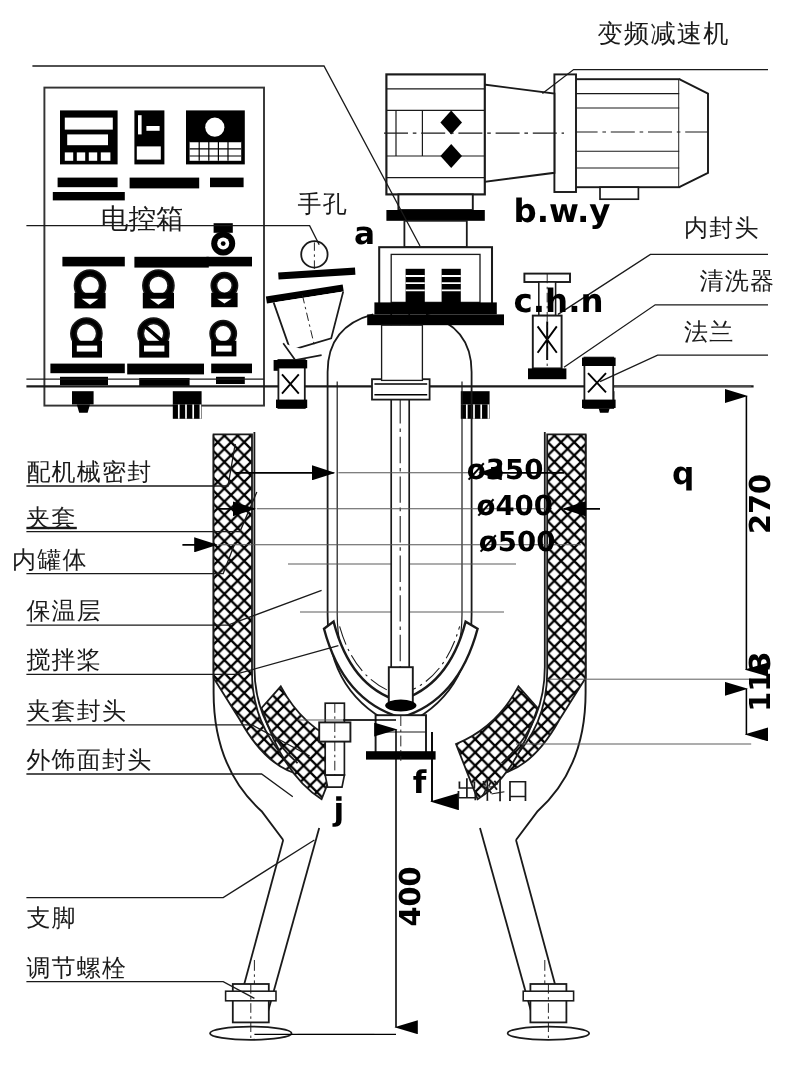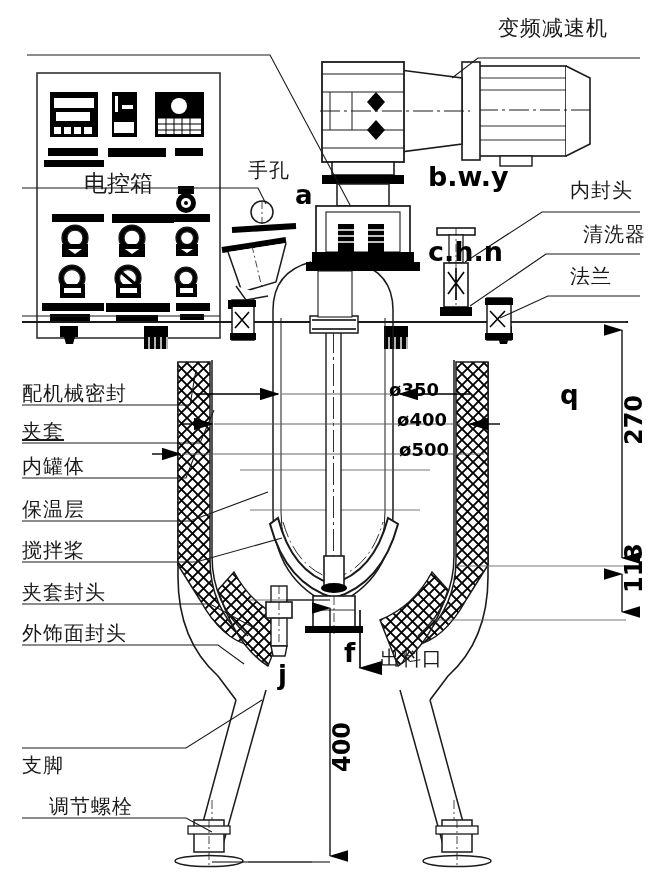--- a/index.html
+++ b/index.html
@@ -2,21 +2,21 @@
 <html><head>
 <meta charset="utf-8">
 <style>
   html,body{margin:0;padding:0;background:#fff;}
   body{width:664px;height:891px;position:relative;overflow:hidden;
        font-family:"DejaVu Sans","Liberation Sans",sans-serif;color:#111;}
   #stage{position:absolute;left:0;top:0;width:664px;height:891px;}
   svg{position:absolute;left:0;top:0;width:664px;height:891px;}
   .lbl{position:absolute;white-space:nowrap;font-size:20px;letter-spacing:1px;color:#1a1a1a;line-height:1;}
   .lbl.cn{font-family:"DejaVu Sans","Liberation Sans",sans-serif;font-weight:400;}
-  .dim{position:absolute;white-space:nowrap;font-weight:bold;font-size:18px;color:#000;line-height:1;}
+  .dim{position:absolute;white-space:nowrap;font-weight:bold;font-size:23px;color:#000;line-height:1;}
   .dimv{position:absolute;white-space:nowrap;font-weight:bold;font-size:24px;color:#000;
         transform-origin:50% 50%;transform:rotate(-90deg);line-height:1;}
   .tag{position:absolute;white-space:nowrap;font-weight:bold;font-size:26px;color:#000;line-height:1;}
   .tagbig{position:absolute;white-space:nowrap;font-weight:bold;font-size:27px;color:#000;line-height:1;letter-spacing:0px;}
   .boxlbl{position:absolute;white-space:nowrap;font-size:19px;color:#1a1a1a;line-height:1;}
 </style>
 </head>
 <body>
 
 <div id="stage">
@@ -376,27 +376,27 @@
   </g>
 </svg>
 
 
 <div class="boxlbl cn" style="left:84px; top:172px; font-size:23px;">电控箱</div>
 
 <div class="lbl cn" style="left:228px; top:160px;margin-left:20px;">手孔</div>
 
 <div class="lbl cn" style="left:22px; top:383px;">配机械密封</div>
 <div class="lbl cn" style="left:22px; top:421px;text-decoration:underline;">夹套</div>
-<div class="lbl cn" style="left:22px; top:456px;text-align:center;">内罐体</div>
+<div class="lbl cn" style="left:10px; top:456px;text-align:center;">内罐体</div>
 <div class="lbl cn" style="left:22px; top:499px;">保温层</div>
 <div class="lbl cn" style="left:22px; top:540px;">搅拌桨</div>
 <div class="lbl cn" style="left:22px; top:582px;">夹套封头</div>
 <div class="lbl cn" style="left:22px; top:623px;">外饰面封头</div>
 <div class="lbl cn" style="left:22px; top:726px;margin-top:29px;">支脚</div>
-<div class="lbl cn" style="left:22px; top:796px;margin-left:27px;">调节螺栓</div>
+<div class="lbl cn" style="left:22px; top:796px;">调节螺栓</div>
 
 <div class="lbl cn" style="left:498px; top:18px; font-size:21px;">变频减速机</div>
 <div class="lbl cn" style="left:570px; top:180px;">内封头</div>
 <div class="lbl cn" style="left:558px; top:224px;margin-left:25px;">清洗器</div>
 <div class="lbl cn" style="left:570px; top:266px;">法兰</div>
 
 <div class="lbl cn" style="left:380px; top:648px;">出料口</div>
 
 <div class="tag" style="left:295px; top:182px;">a</div>
 <div class="tagbig" style="left:428px; top:163px;text-align:right;">b.w.y</div>

